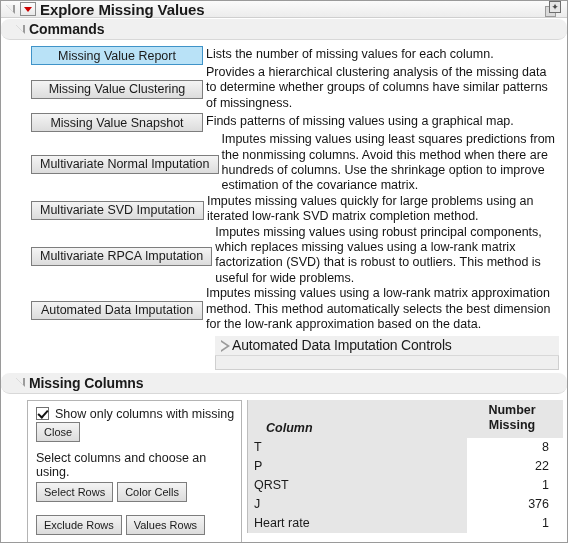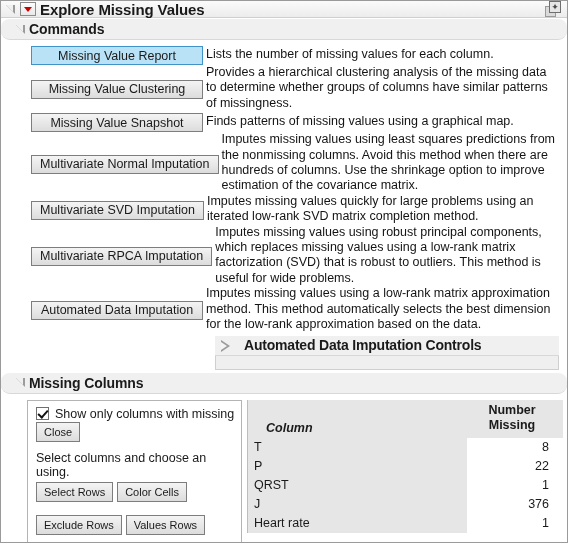--- a/index.html
+++ b/index.html
@@ -175,23 +175,22 @@
     display: flex; align-items: center;
     gap: 2px;
     margin: 2px 4px 0 210px;
     height: 21px;
     background: #f0f0f0;
     border-top: 1px solid #ffffff;
     border-bottom: 1px solid #d8d8d8;
     padding-left: 4px;
   }
   .adic-row .label {
-    font-size: 14px; font-weight: bold;
+    font-size: 14px; font-weight: normal;
     letter-spacing: -0.2px;
-    margin-left: 12px;
   }
   .adic-strip {
     margin: 0 4px 0 210px;
     height: 14px;
     background: #efefef;
     border: 1px solid #cfcfcf;
     border-top: none;
   }
 
   

